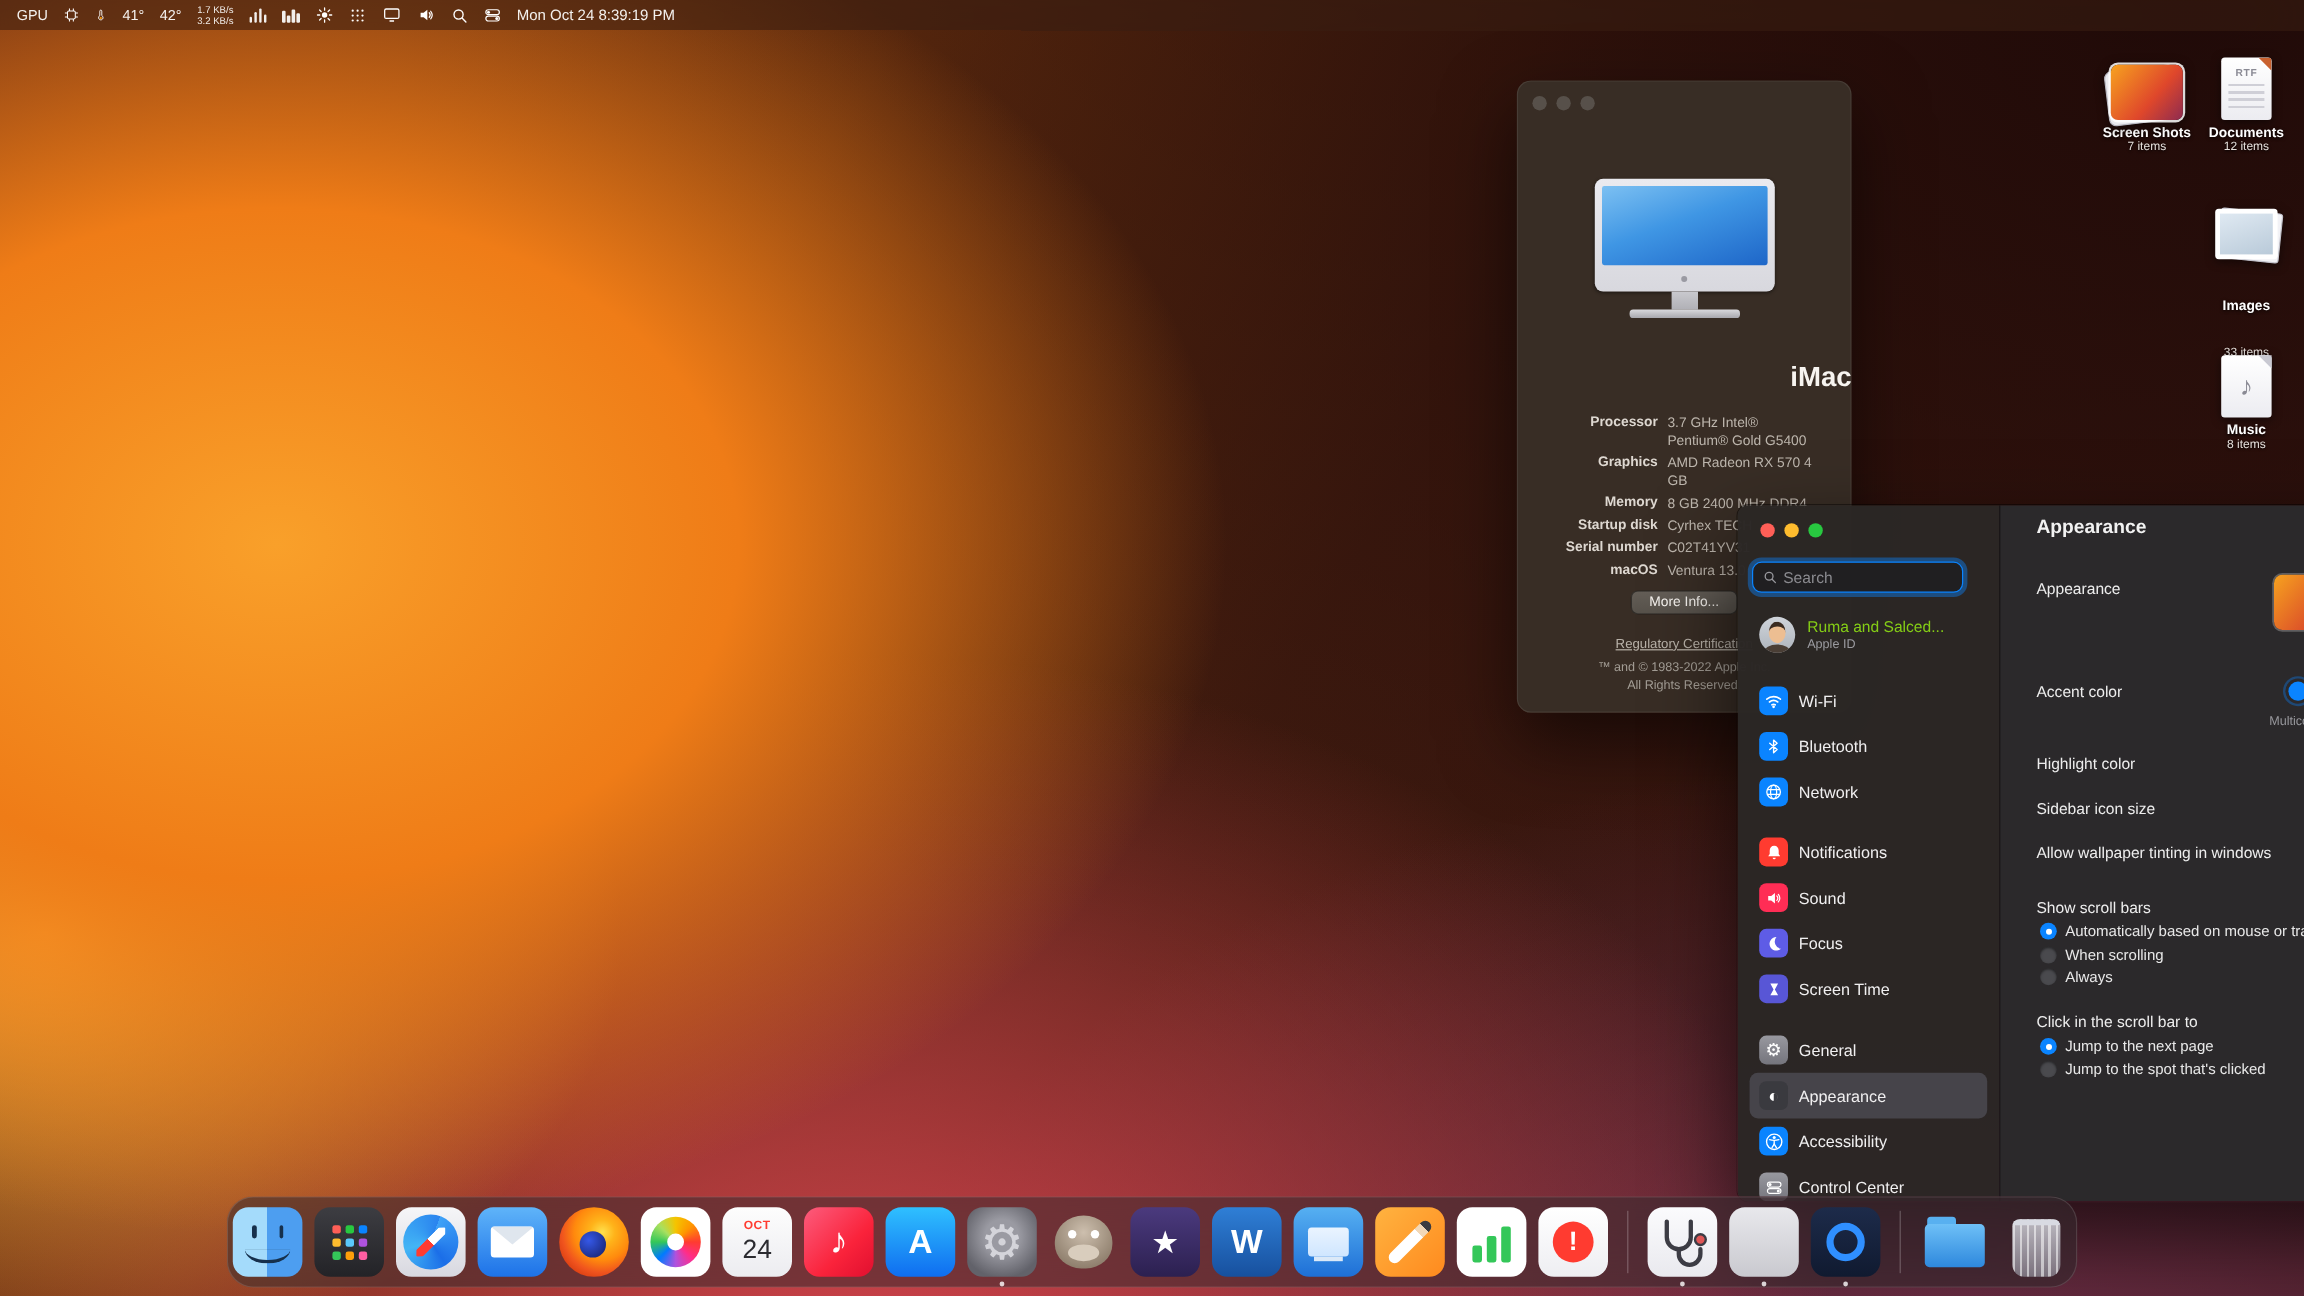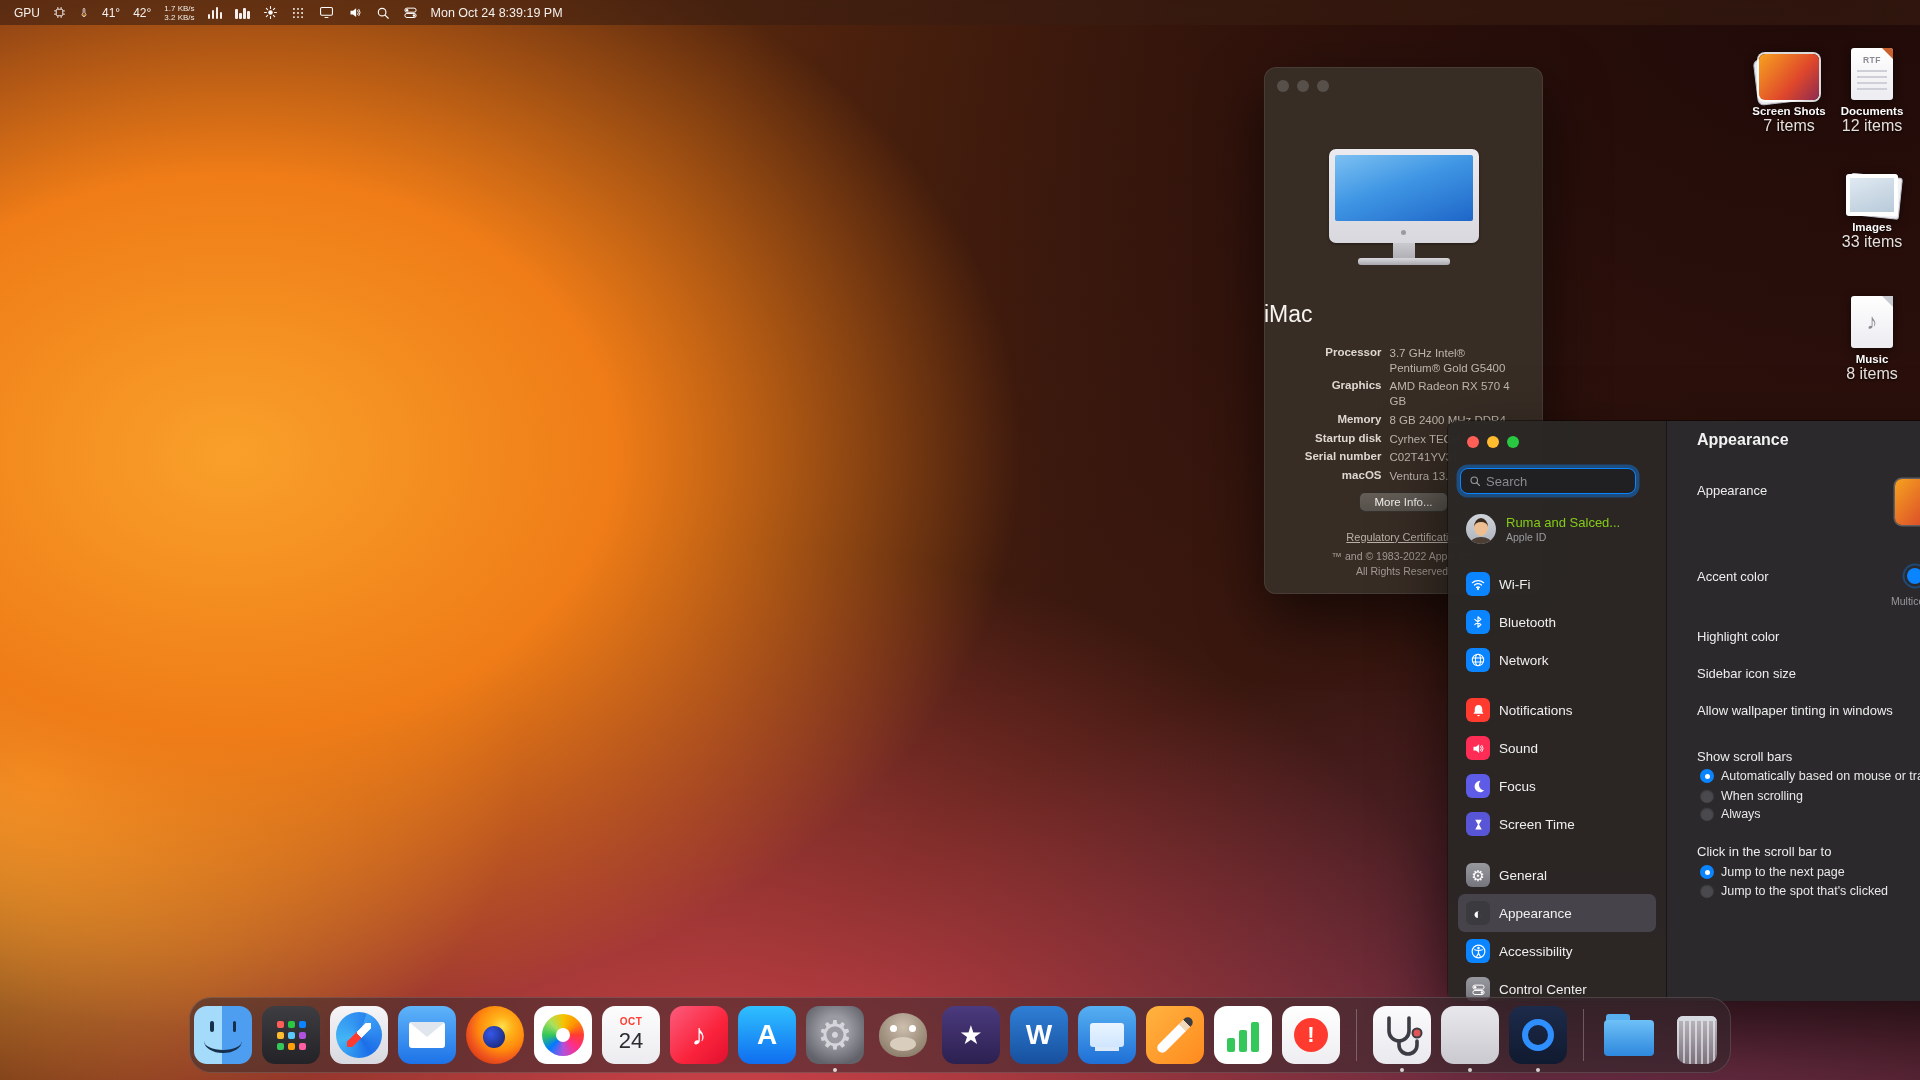--- a/index.html
+++ b/index.html
@@ -25,21 +25,21 @@
   .apple{padding:0 8px 0 4px;display:flex;align-items:center;}
   .mb-right{display:flex;align-items:center;gap:13px;font-size:12px;}
   .mb-ico{display:flex;align-items:center;}
   .netspeed{display:flex;flex-direction:column;align-items:flex-end;font-size:8px;line-height:9px;color:#f0ece8;}
   .minibars{display:flex;align-items:flex-end;gap:1.5px;height:12px;}
   .minibars i{display:block;width:2.5px;background:#f2efec;border-radius:1px;}
   .clock{font-size:12.5px;white-space:nowrap;}
   
   .dicon{position:absolute;width:96px;display:flex;flex-direction:column;align-items:center;z-index:2;}
   .dlabel{margin-top:5px;font-size:11.5px;font-weight:700;color:#fff;text-shadow:0 1px 3px rgba(0,0,0,.9);}
-  .dcount{font-size:16px;color:#e6e0dc;text-shadow:0 1px 2px rgba(0,0,0,.9);}
+  .dcount{font-size:10px;color:#e6e0dc;text-shadow:0 1px 2px rgba(0,0,0,.9);}
   .g-shots{position:relative;width:60px;height:46px;filter:drop-shadow(0 2px 4px rgba(0,0,0,.5));}
   .g-shots::before{content:"";position:absolute;inset:0;transform:rotate(-7deg) translate(-4px,2px);background:#e9e9ee;border-radius:6px;border:1px solid #b9b9c2;}
   .g-shots .front{position:absolute;inset:0;border-radius:6px;background:linear-gradient(130deg,#f7a21f,#df472b 60%,#8e2b50);box-shadow:0 0 0 2px rgba(255,255,255,.85);}
   .g-page{position:relative;width:42px;height:52px;background:linear-gradient(#ffffff,#ececf1);border-radius:3px;filter:drop-shadow(0 2px 4px rgba(0,0,0,.5));}
   .g-page::before{content:"";position:absolute;top:0;right:0;border-style:solid;border-width:0 11px 11px 0;border-color:transparent #c9612f transparent transparent;border-radius:0 3px 0 0;}
   .g-page .rtf{position:absolute;top:7px;left:0;right:0;text-align:center;font-size:8.5px;font-weight:700;color:#8a8a94;letter-spacing:.5px;}
   .g-page .lines{position:absolute;left:6px;right:6px;top:22px;height:24px;background:repeating-linear-gradient(#cfcfd7 0 2px, transparent 2px 6px);}
   .g-photo{position:relative;width:52px;height:42px;filter:drop-shadow(0 2px 4px rgba(0,0,0,.5));}
   .g-photo::before{content:"";position:absolute;inset:0;transform:rotate(6deg) translate(3px,1px);background:#f2f2f6;border-radius:3px;border:1px solid #c2c2cb;}
   .g-photo .front{position:absolute;inset:0;background:#fff;border-radius:3px;padding:4px;}
@@ -54,21 +54,21 @@
   .about .tls{position:absolute;top:13px;left:13px;display:flex;gap:8px;}
   .tl{width:12px;height:12px;border-radius:50%;}
   .tl-gray{background:#57504a;}
   .imac{margin:82px auto 0;width:150px;}
   .imac-screen{width:150px;background:linear-gradient(#eaeaef,#d8d8de);border-radius:7px;padding:6px 6px 0;box-shadow:0 1px 3px rgba(0,0,0,.45);}
   .imac-display{height:66px;background:linear-gradient(160deg,#7cc0f2 0%,#3f96e4 45%,#1e66c8 100%);border-radius:2px;}
   .imac-chin{height:22px;display:flex;align-items:center;justify-content:center;}
   .imac-chin i{width:5px;height:5px;border-radius:50%;background:#9a9aa2;}
   .imac-neck{width:22px;height:15px;margin:0 auto;background:linear-gradient(#c9c9ce,#b0b0b6);}
   .imac-base{width:92px;height:7px;margin:0 auto;background:linear-gradient(#d9d9dd,#a8a8ae);border-radius:3px;}
-  .about-title{margin-top:36px;text-align:left;font-size:23px;font-weight:400;color:#f7f4f0;}
+  .about-title{margin-top:36px;text-align:right;font-size:23px;font-weight:700;color:#f7f4f0;}
   .specs{margin:18px auto 0;width:252px;display:flex;flex-direction:column;gap:4px;font-size:11.5px;}
   .spec-row{display:flex;gap:8px;}
   .spec-label{width:104px;text-align:right;font-weight:700;color:#ded8d1;flex:none;}
   .spec-value{width:126px;color:#bdb6ad;line-height:1.28;}
   .more-info{display:block;margin:8px auto 0;padding:3px 14px;background:linear-gradient(#645e57,#57524b);
     border:1px solid rgba(0,0,0,.45);border-radius:6px;color:#f5f2ee;font-size:11.5px;cursor:default;}
   .about-foot{margin-top:18px;text-align:center;font-size:10.5px;color:#a39d95;line-height:1.45;}
   .reg-link{text-decoration:underline;color:#b9b2a9;font-size:11px;display:block;margin-bottom:3px;}
   
   .settings{position:absolute;left:1447px;top:420px;width:700px;height:582px;z-index:20;display:flex;
@@ -274,21 +274,21 @@
     <div class="dcount">7 items</div>
   </div>
   <div class="dicon" style="left:1824px;top:48px;">
     <div class="g-page">
       <span class="rtf">RTF</span>
         <span class="lines"></span>
     </div>
     <div class="dlabel">Documents</div>
     <div class="dcount">12 items</div>
   </div>
-  <div class="dicon" style="left:1824px;top:174px;">
+  <div class="dicon" style="left:1824px;top:174px;gap:28px;">
     <div class="g-photo">
         <span class="front">
           <i></i>
         </span>
       </div>
     <div class="dlabel">Images</div>
     <div class="dcount">33 items</div>
   </div>
   <div class="dicon" style="left:1824px;top:296px;">
     <div class="g-music">

